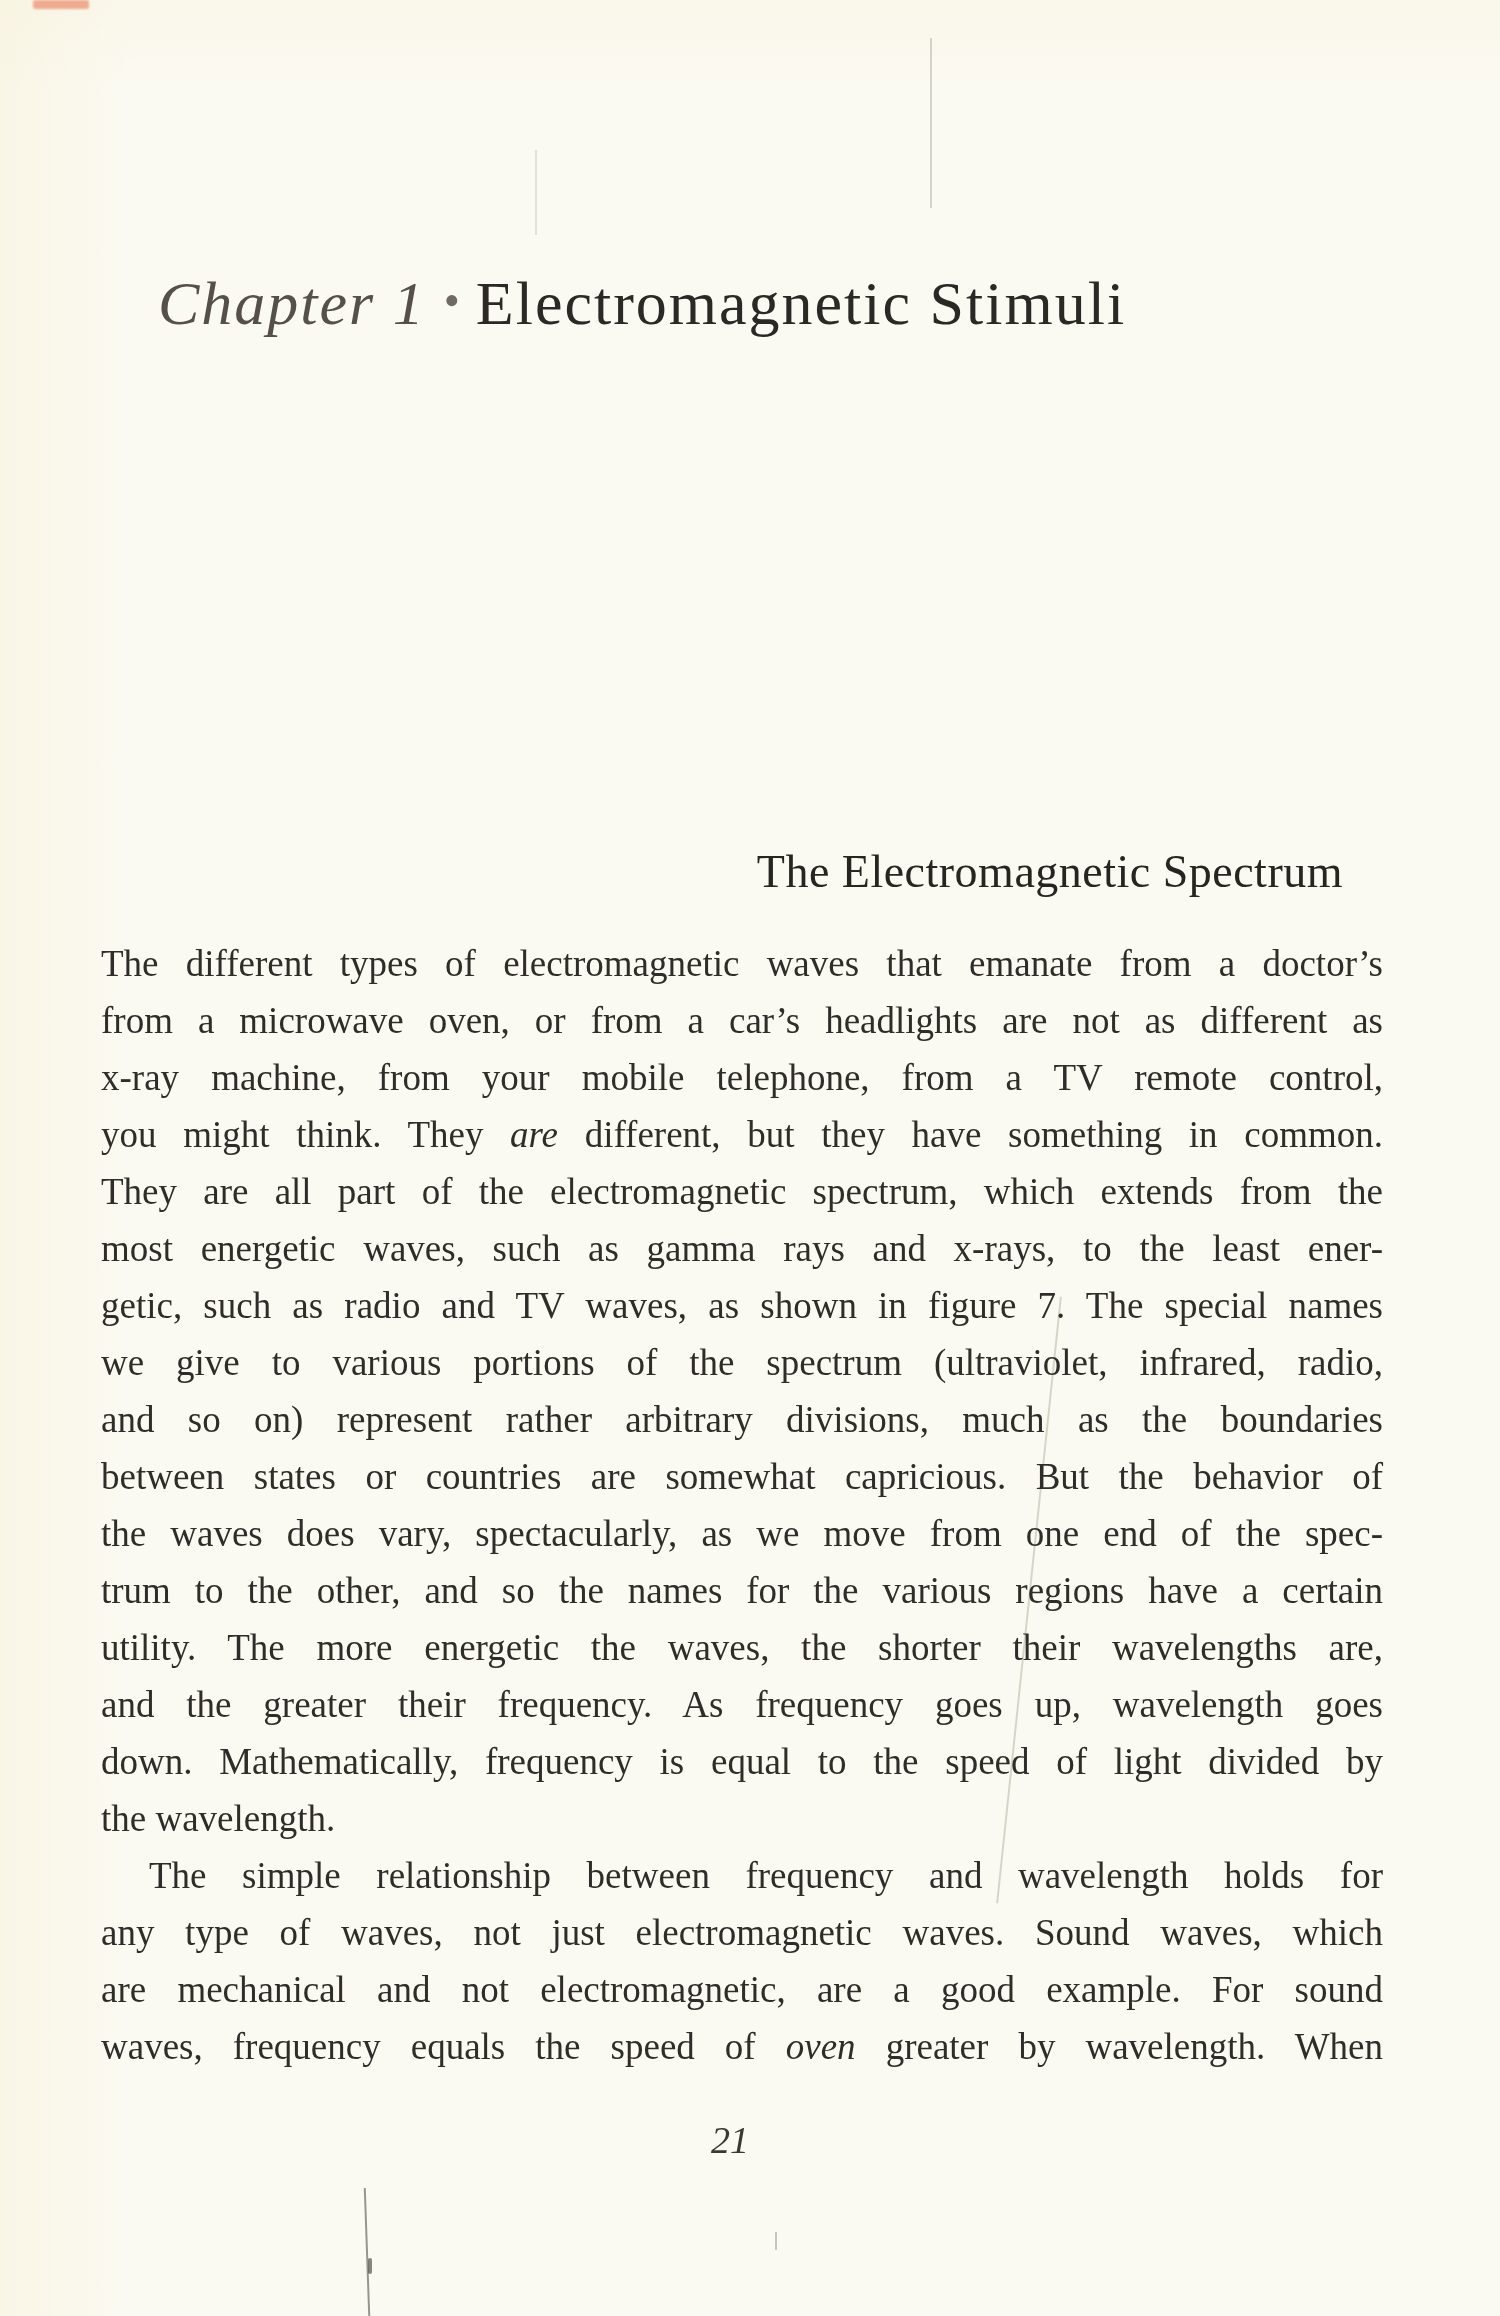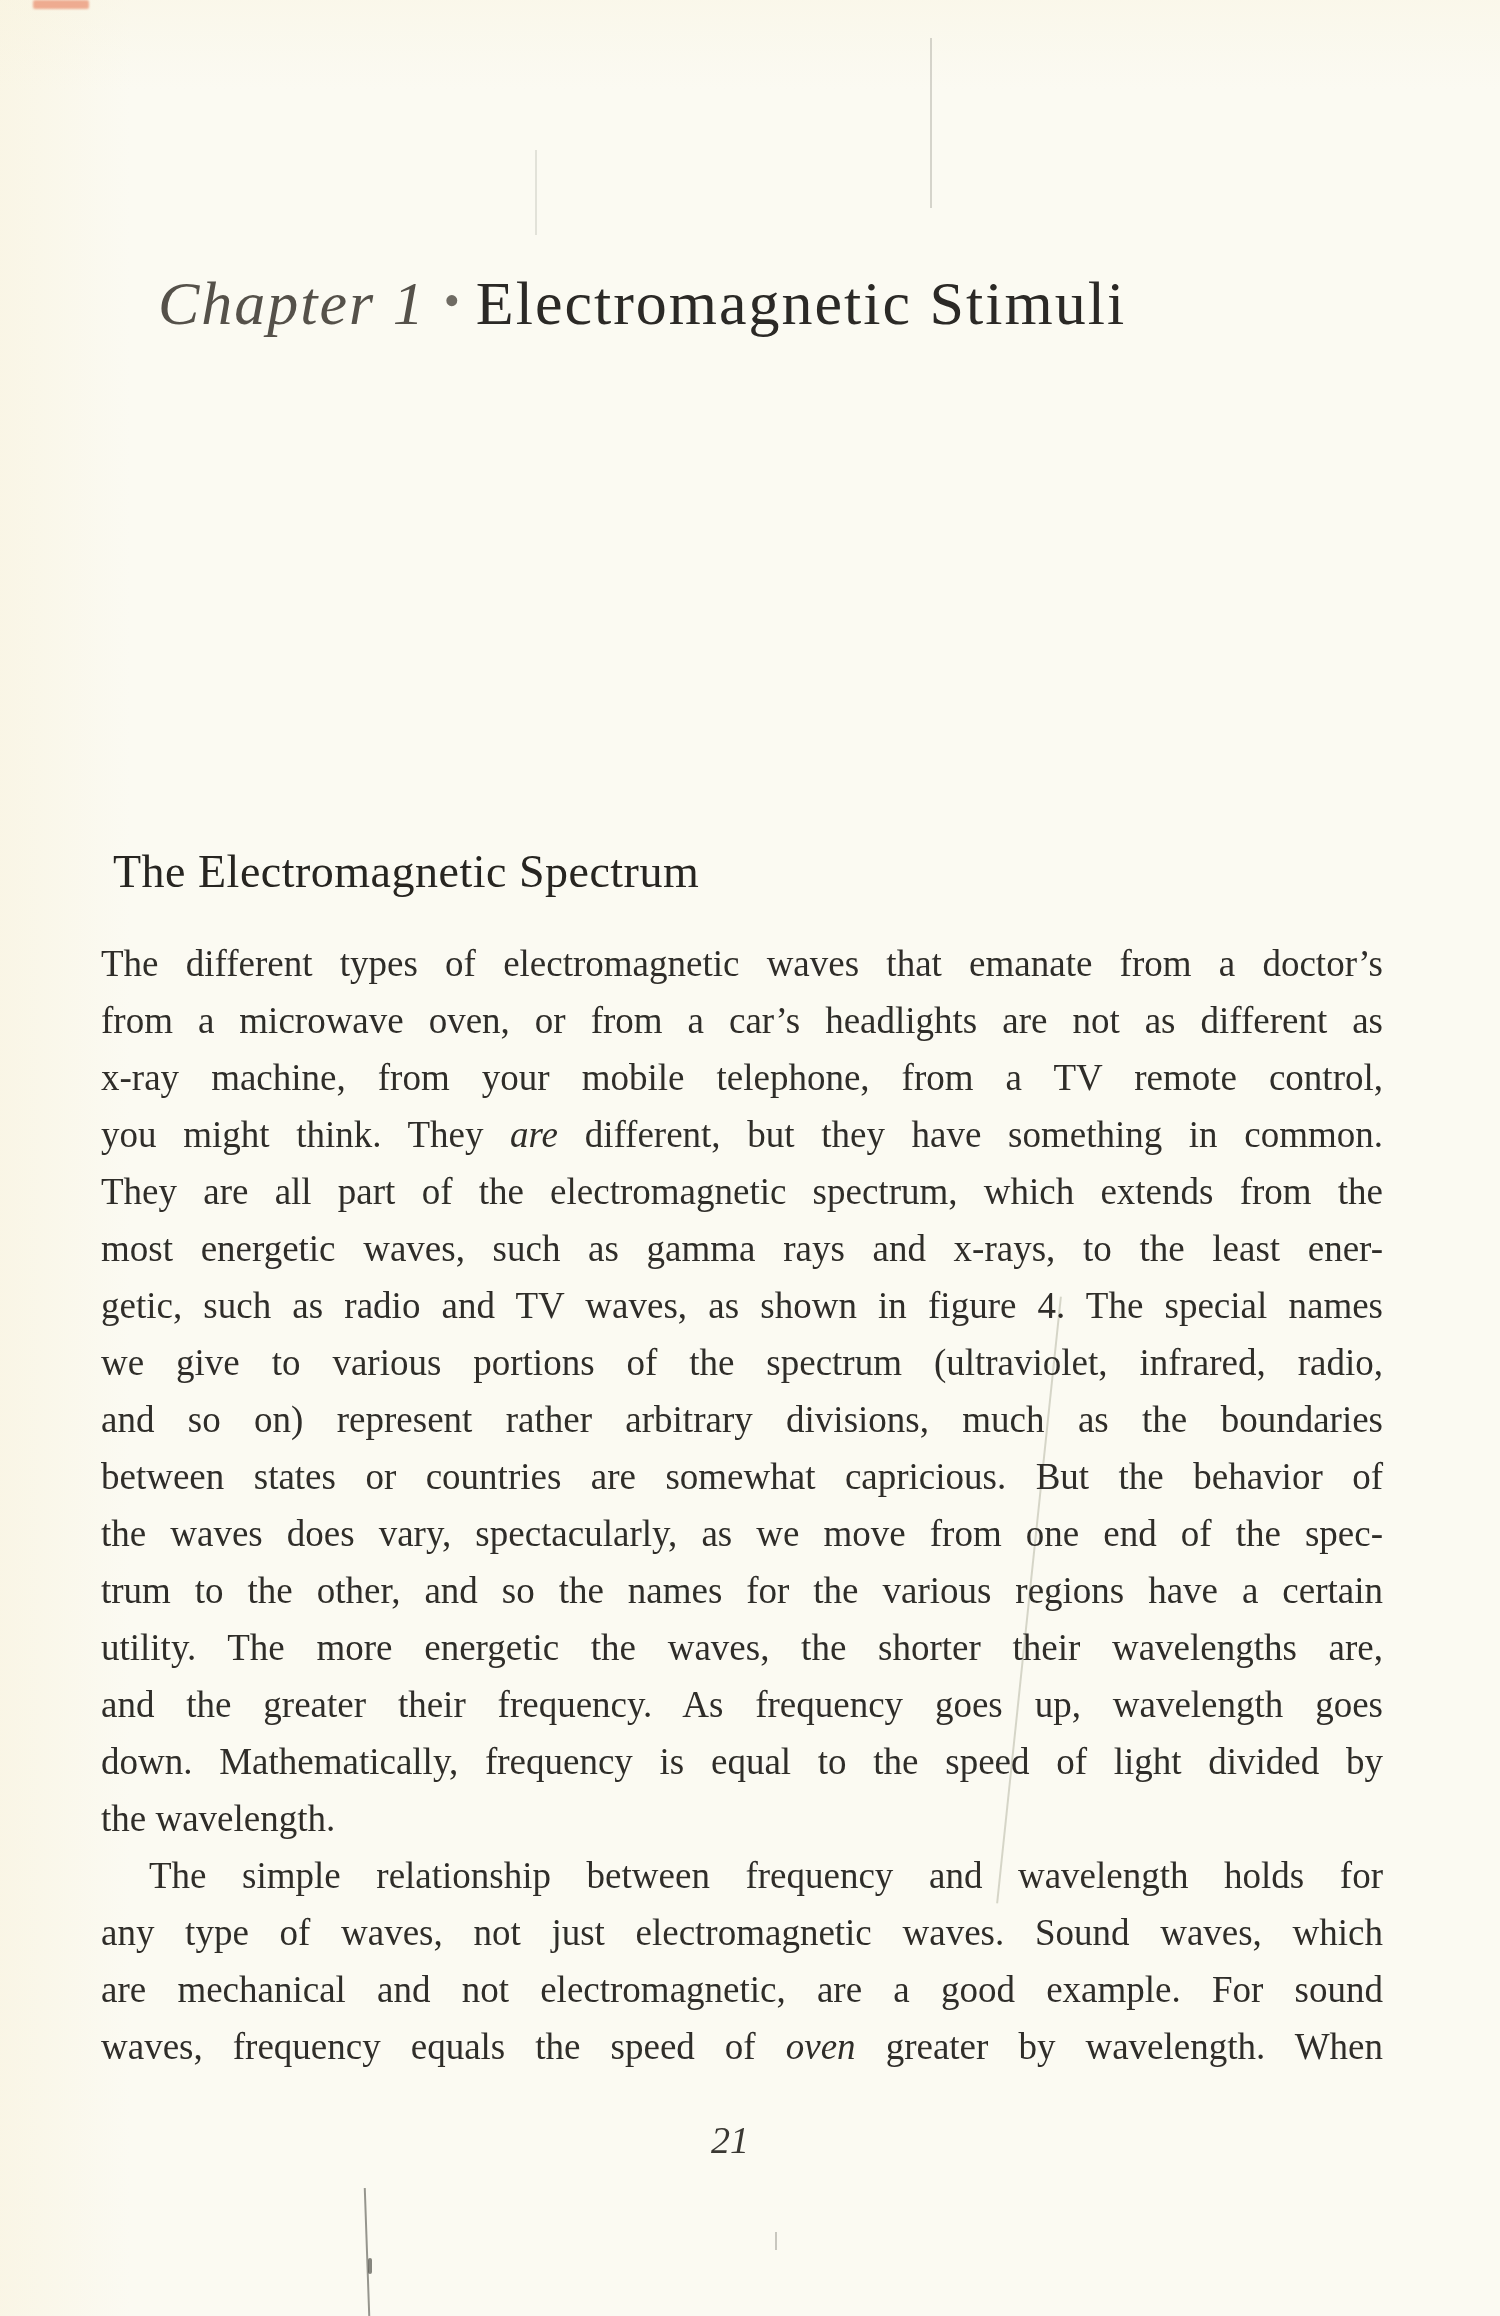--- a/index.html
+++ b/index.html
@@ -26,21 +26,21 @@
   .chapter-header{
     position:absolute;left:158px;top:268px;
     font-size:62px;line-height:1.15;letter-spacing:2px;white-space:nowrap;text-align:center;
   }
   .chapter-label{font-style:italic;color:var(--chapter-italic);}
   .chapter-sep{color:#6f6b63;font-size:46px;vertical-align:8px;padding:0 14px 0 18px;}
   .chapter-title{color:var(--chapter-roman);}
 
   .section-heading{
     position:absolute;left:113px;top:845px;width:1230px;
-    text-align:left;font-size:46px;color:#272521;letter-spacing:.5px;
+    text-align:right;font-size:46px;color:#272521;letter-spacing:.5px;
   }
 
   .body-text{
     position:absolute;left:101px;top:935px;width:1282px;
     font-size:37px;line-height:57px;color:var(--ink);
   }
   .pline{text-align:justify;text-align-last:justify;}
   .pline.last{text-align:center;text-align-last:left;}
   .pline.first-indent{text-indent:48px;}
   .pline em{font-style:italic;}
@@ -90,21 +90,21 @@
   <div class="section-heading">The Electromagnetic Spectrum</div>
 
   <div class="body-text">
       <div>
         <div class="pline"><span>The different types of electromagnetic waves that emanate from a doctor’s</span></div>
         <div class="pline"><span>from a microwave oven, or from a car’s headlights are not as different as</span></div>
         <div class="pline"><span>x-ray machine, from your mobile telephone, from a TV remote control,</span></div>
         <div class="pline"><span>you might think. They </span><em>are</em><span> different, but they have something in common.</span></div>
         <div class="pline"><span>They are all part of the electromagnetic spectrum, which extends from the</span></div>
         <div class="pline"><span>most energetic waves, such as gamma rays and x-rays, to the least ener-</span></div>
-        <div class="pline"><span>getic, such as radio and TV waves, as shown in figure 4. The special names</span></div>
+        <div class="pline"><span>getic, such as radio and TV waves, as shown in figure 7. The special names</span></div>
         <div class="pline"><span>we give to various portions of the spectrum (ultraviolet, infrared, radio,</span></div>
         <div class="pline"><span>and so on) represent rather arbitrary divisions, much as the boundaries</span></div>
         <div class="pline"><span>between states or countries are somewhat capricious. But the behavior of</span></div>
         <div class="pline"><span>the waves does vary, spectacularly, as we move from one end of the spec-</span></div>
         <div class="pline"><span>trum to the other, and so the names for the various regions have a certain</span></div>
         <div class="pline"><span>utility. The more energetic the waves, the shorter their wavelengths are,</span></div>
         <div class="pline"><span>and the greater their frequency. As frequency goes up, wavelength goes</span></div>
         <div class="pline"><span>down. Mathematically, frequency is equal to the speed of light divided by</span></div>
         <div class="pline last"><span>the wavelength.</span></div>
       </div>

